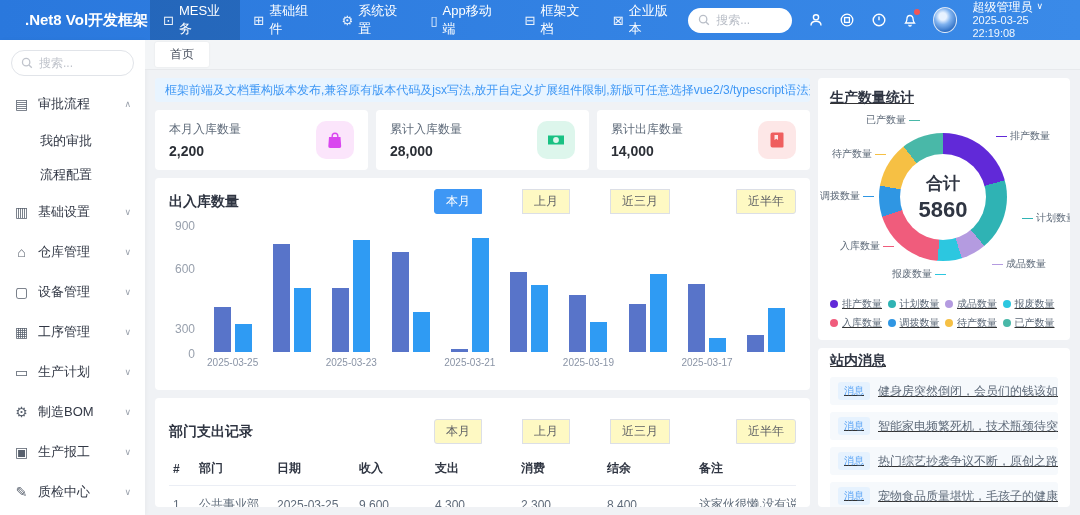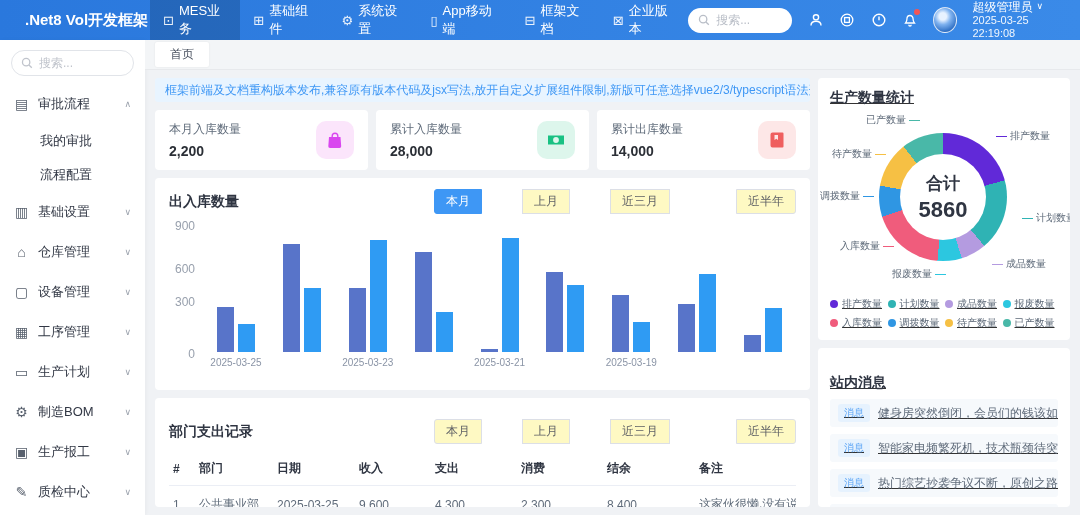--- a/index.html
+++ b/index.html
@@ -75,21 +75,21 @@
   .donut::after { content:""; position:absolute; inset:21px; background:#fff; border-radius:50%; }
   .donut-center { position:absolute; left:49px; top:26px; width:128px; height:128px; display:flex; flex-direction:column; align-items:center; justify-content:center; z-index:2; }
   .dc-label { font-size:17px; font-weight:bold; color:#2f3542; }
   .dc-value { font-size:22px; font-weight:bold; color:#2f3542; margin-top:2px; }
   .callout { position:absolute; font-size:10px; color:#5f6b7a; display:flex; align-items:center; gap:3px; white-space:nowrap; z-index:3; }
   .callout .ln { width:11px; height:1px; background:#bbb; flex:none; }
   .legend { display:grid; grid-template-columns:repeat(4,1fr); gap:5px 2px; margin-top:8px; }
   .legend-item { display:flex; align-items:center; gap:4px; font-size:10px; color:#5f6b7a; cursor:pointer; }
   .legend-dot { width:8px; height:8px; border-radius:50%; flex:none; }
 
-  .msg-card { padding:26px 12px; flex:1; overflow:hidden; }
+  .msg-card { padding:4px 12px; flex:1; overflow:hidden; }
   .msg-item { display:flex; align-items:center; gap:8px; background:#f6f9fc; border-radius:3px; padding:5px 8px; margin-top:7px; font-size:12px; color:#5f6b7a; white-space:nowrap; overflow:hidden; cursor:pointer; }
   .msg-badge { background:#e6f2fe; color:#5ba4f5; font-size:10px; padding:2px 6px; border-radius:3px; flex:none; }
 
   svg { display:block; }
 </style>
 </head>
 <body>
 
 <div class="navbar">
   <div class="logo">.Net8 Vol开发框架</div>
@@ -277,21 +277,21 @@
             <div class="btn-group" id="barTabs">
                 <button class="btn active">本月</button>
                 <button class="btn">上月</button>
                 <button class="btn">近三月</button>
                 <button class="btn">近半年</button>
               </div>
           </div>
           <div class="bar-chart" id="barChart">
               <div class="y-label" style="top: -5px;">900</div>
               <div class="y-label" style="top: 37.6667px;">600</div>
-              <div class="y-label" style="top: 71px;">300</div>
+              <div class="y-label" style="top: 98px;">300</div>
               <div class="y-label" style="top: 123px;">0</div>
               <div class="plot">
                 <div class="bar-group">
                   <div class="bar" style="height: 45.5111px; background: rgb(88, 116, 201);"></div>
                   <div class="bar" style="height: 28.4444px; background: rgb(47, 155, 243);"></div>
                   <div class="x-label">2025-03-25</div>
                 </div>
                 <div class="bar-group">
                   <div class="bar" style="height: 108.089px; background: rgb(88, 116, 201);"></div>
                   <div class="bar" style="height: 64px; background: rgb(47, 155, 243);"></div>
@@ -315,20 +315,25 @@
                   <div class="bar" style="height: 66.8444px; background: rgb(47, 155, 243);"></div>
                 </div>
                 <div class="bar-group">
                   <div class="bar" style="height: 56.8889px; background: rgb(88, 116, 201);"></div>
                   <div class="bar" style="height: 29.8667px; background: rgb(47, 155, 243);"></div>
                   <div class="x-label">2025-03-19</div>
                 </div>
                 <div class="bar-group">
                   <div class="bar" style="height: 48.3556px; background: rgb(88, 116, 201);"></div>
                   <div class="bar" style="height: 78.2222px; background: rgb(47, 155, 243);"></div>
+                </div>
+                <div class="bar-group">
+                  <div class="bar" style="height: 68.2667px; background: rgb(88, 116, 201);"></div>
+                  <div class="bar" style="height: 14.2222px; background: rgb(47, 155, 243);"></div>
+                  <div class="x-label">2025-03-17</div>
                 </div>
                 <div class="bar-group">
                   <div class="bar" style="height: 17.0667px; background: rgb(88, 116, 201);"></div>
                   <div class="bar" style="height: 44.0889px; background: rgb(47, 155, 243);"></div>
                 </div>
               </div>
             </div>
         </div>
 
         <div class="card table-card">

